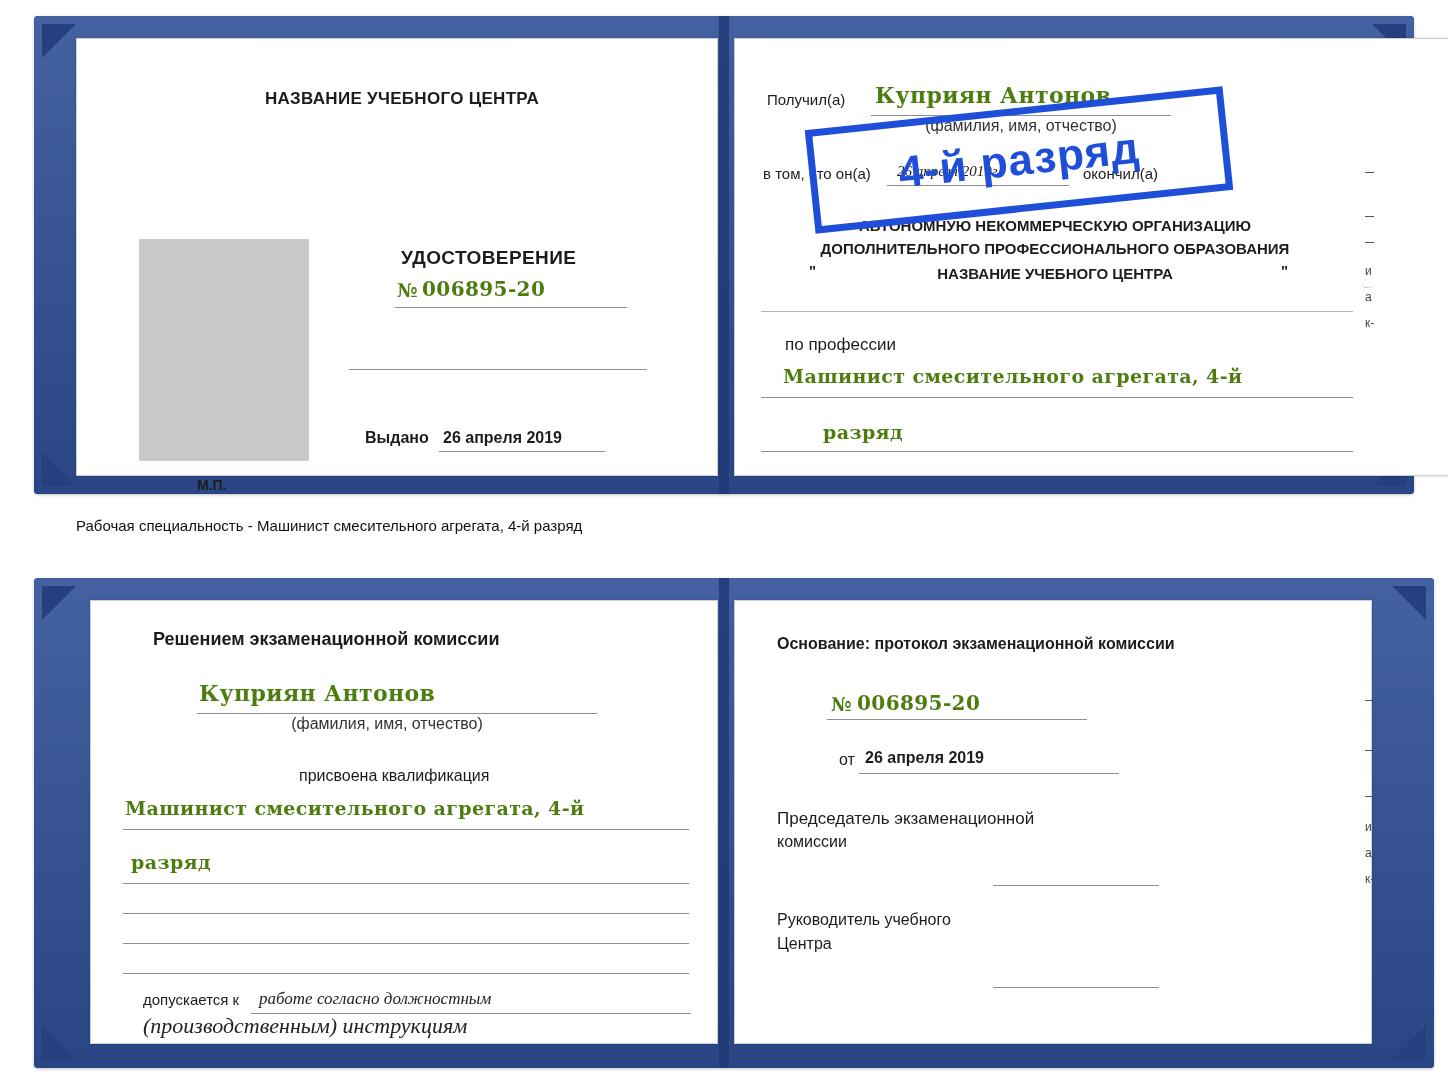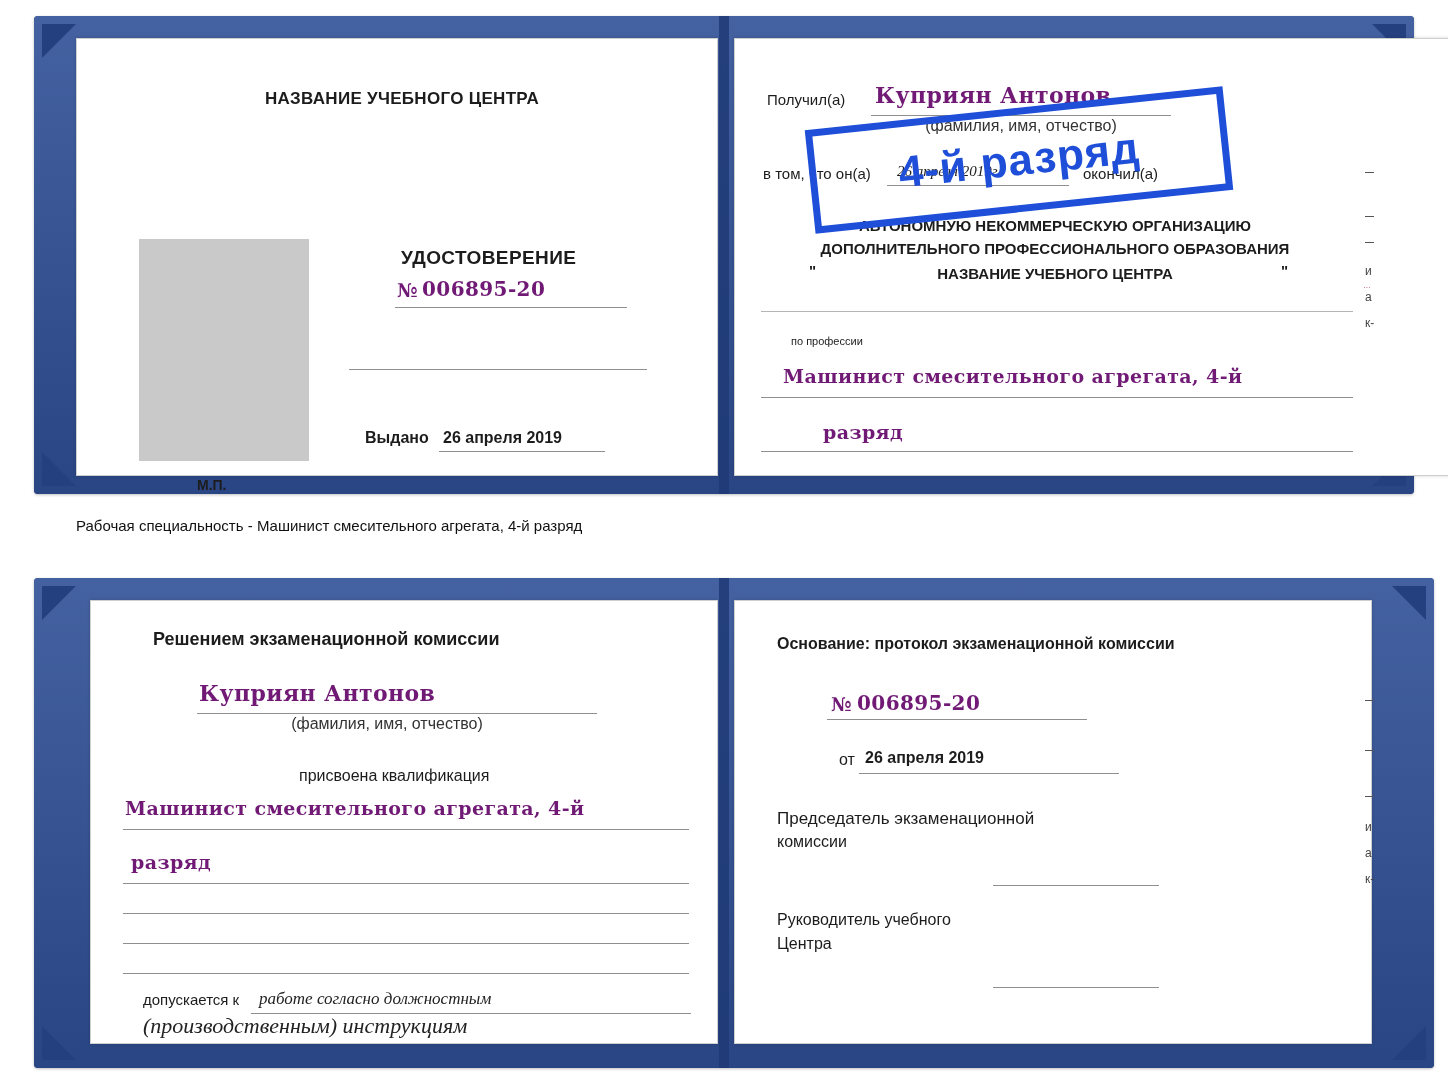--- a/index.html
+++ b/index.html
@@ -61,21 +61,21 @@
   .t {
     position: absolute;
     white-space: pre;
     color: #1c1c1c;
     line-height: 1.18;
   }
   .center { text-align: center; white-space: normal; }
   .bold { font-weight: bold; }
   .hand {
     font-family: "DejaVu Serif", serif;
-    color: #701a75;
+    color: #4d7c0f;
     font-style: normal;
     font-weight: bold;
     letter-spacing: .4px;
   }
   .typed-it {
     font-family: "Liberation Serif", serif;
     font-style: italic;
     color: #222;
   }
   .tiny { font-size: 16px; color: #333; }
@@ -169,21 +169,21 @@
       <div class="rule" style="left:152px; top:146px; width:182px;"></div>
       <div class="t" style="left:348px; top:126px; font-size:15px;">окончил(а)</div>
 
       <div class="t bold center" style="left:22px; top:201px; width:596px; font-size:15px;">ДОПОЛНИТЕЛЬНОГО ПРОФЕССИОНАЛЬНОГО ОБРАЗОВАНИЯ</div>
       <div class="t bold center" style="left:22px; top:178px; width:596px; font-size:15px;">АВТОНОМНУЮ НЕКОММЕРЧЕСКУЮ ОРГАНИЗАЦИЮ</div>
       <div class="t bold" style="left:74px; top:223px; font-size:15px;">"</div>
       <div class="t bold center" style="left:90px; top:226px; width:460px; font-size:15px;">НАЗВАНИЕ УЧЕБНОГО ЦЕНТРА</div>
       <div class="t bold" style="left:546px; top:223px; font-size:15px;">"</div>
       <div class="rule light" style="left:26px; top:272px; width:592px;"></div>
 
-      <div class="t" style="left:56px; top:296px; font-size:11px;">по профессии</div>
+      <div class="t" style="left:50px; top:296px; font-size:17px;">по профессии</div>
 
       <div class="t hand" style="left:48px; top:326px; font-size:19px;">Машинист смесительного агрегата, 4-й</div>
       <div class="rule" style="left:26px; top:358px; width:592px;"></div>
 
       <div class="t hand" style="left:88px; top:382px; font-size:19px;">разряд</div>
       <div class="rule" style="left:26px; top:412px; width:592px;"></div>
     </div>
 
     <div class="edge-dash" style="left:1331px; top:156px;"></div>
     <div class="edge-dash" style="left:1331px; top:200px;"></div>

